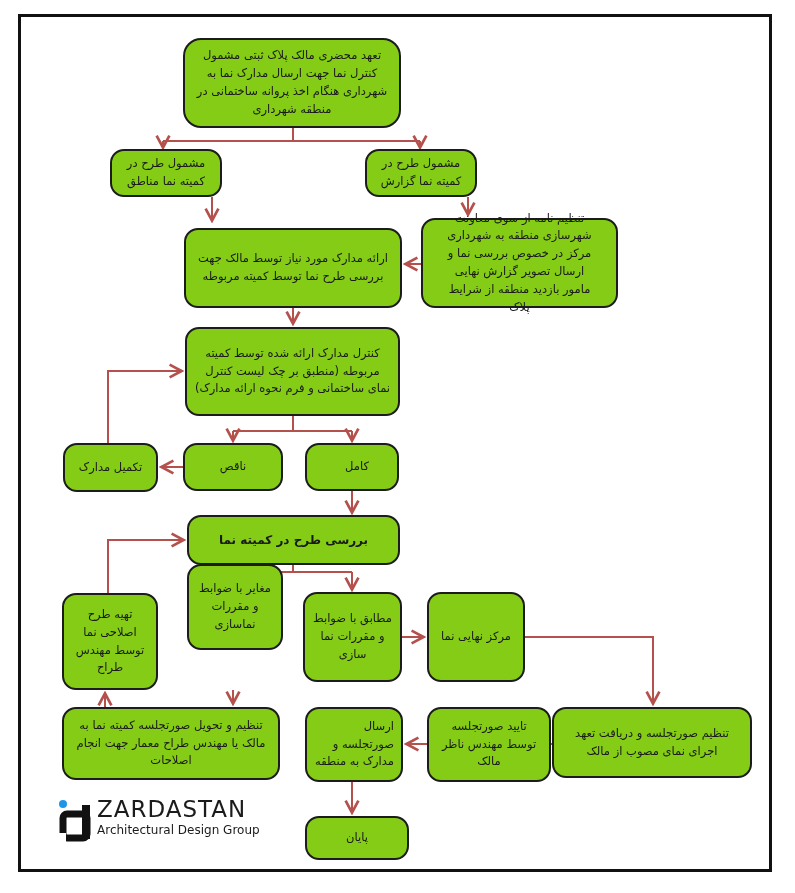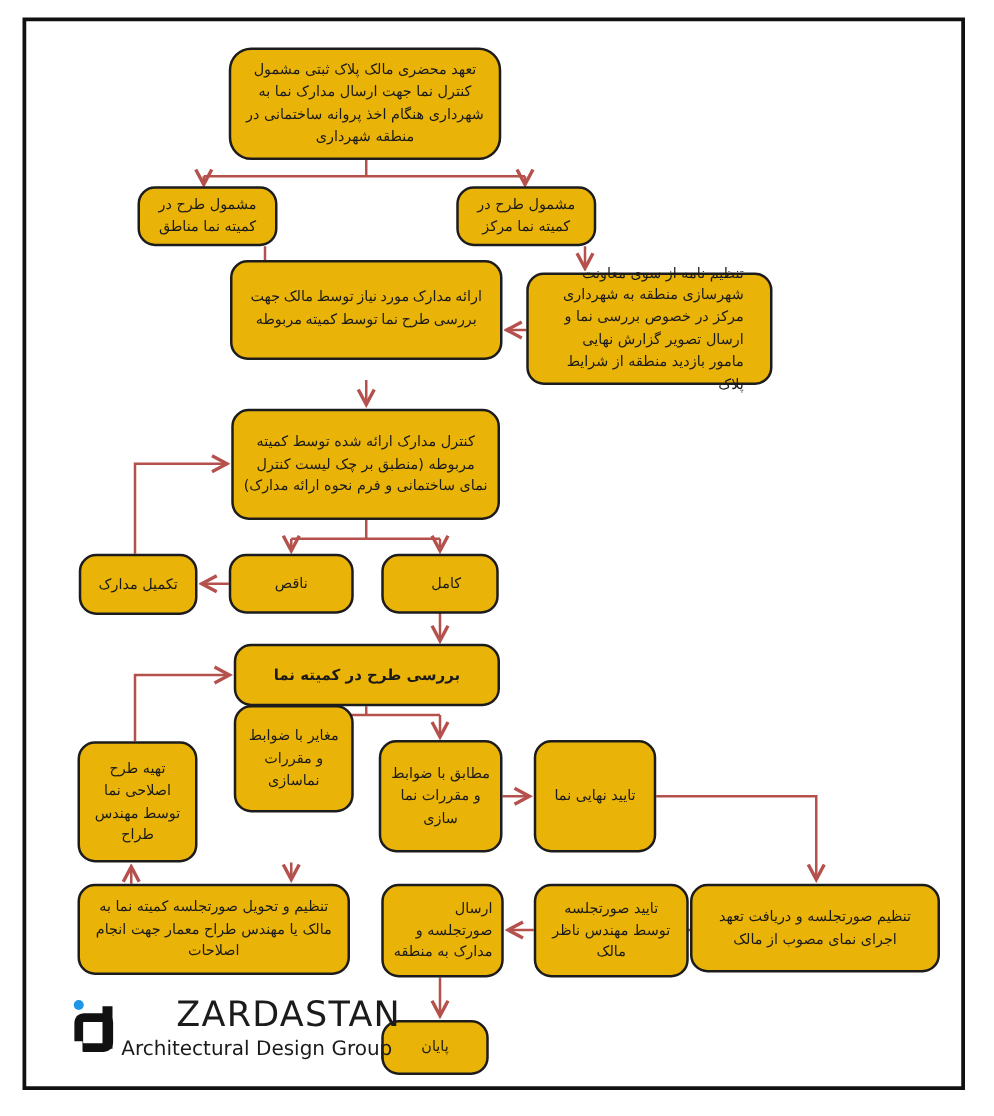--- a/index.html
+++ b/index.html
@@ -2,33 +2,33 @@
 <html lang="fa"><head>
 <meta charset="utf-8">
 <style>
   html,body{margin:0;padding:0;background:#ffffff;}
   body{font-family:"DejaVu Sans",sans-serif;}
   .canvas{position:relative;width:795px;height:893px;background:#ffffff;overflow:hidden;}
   .frame{position:absolute;left:18px;top:14px;width:754px;height:858px;border:3px solid #111111;background:#ffffff;box-sizing:border-box;}
   .arrows{position:absolute;left:0;top:0;width:795px;height:893px;pointer-events:none;}
   .node{
     position:absolute;box-sizing:border-box;
-    border:2.5px solid #1c1c1c;border-radius:14px;background:#eab308;
+    border:2.5px solid #1c1c1c;border-radius:14px;background:#84cc16;
     display:flex;align-items:center;justify-content:center;
     text-align:center;direction:rtl;
     font-size:11.5px;line-height:1.55;color:#1a1a1a;
     padding:3px 7px;
   }
   .node.big{border-radius:18px;}
   .node.bold{font-weight:bold;font-size:12px;}
   .logo{position:absolute;left:45px;top:795px;width:250px;height:60px;}
   .logo-mark{position:absolute;left:10px;top:2px;}
   .logo-text{position:absolute;left:52px;top:2px;color:#111;}
-  .logo-brand{font-size:28px;letter-spacing:1px;line-height:1.1;color:#1b1b1b;margin-left:44px;}
-  .logo-tagline{font-size:16px;margin-top:1px;color:#1b1b1b;}
+  .logo-brand{font-size:23px;letter-spacing:1px;line-height:1.1;color:#1b1b1b;}
+  .logo-tagline{font-size:12px;margin-top:1px;color:#1b1b1b;}
 </style>
 </head>
 <body>
 
 <div class="canvas">
   <div class="frame"></div>
 
   <svg class="arrows" viewBox="0 0 795 893" xmlns="http://www.w3.org/2000/svg">
     <defs>
       <marker id="arr" viewBox="0 0 10 10" refX="7.5" refY="5" markerWidth="8" markerHeight="8" orient="auto-start-reverse">
@@ -79,44 +79,44 @@
 
       <path d="M233,690 L233,702" marker-end="url(#arr)"></path>
 
       <path d="M105,707 L105,695" marker-end="url(#arr)"></path>
     </g>
   </svg>
 
   <div class="node big" style="left:183px;top:38px;width:218px;height:90px;">تعهد محضری مالک پلاک ثبتی مشمول کنترل نما جهت ارسال مدارک نما به شهرداری هنگام اخذ پروانه ساختمانی در منطقه شهرداری</div>
 
   <div class="node" style="left:110px;top:149px;width:112px;height:48px;">مشمول طرح در کمیته نما مناطق</div>
-  <div class="node" style="left:365px;top:149px;width:112px;height:48px;">مشمول طرح در کمیته نما مرکز</div>
+  <div class="node" style="left:365px;top:149px;width:112px;height:48px;">مشمول طرح در کمیته نما گزارش</div>
 
-  <div class="node" style="left:421px;top:218px;width:197px;height:90px;padding:3px 21px;text-align:right;">تنظیم نامه از سوی معاونت شهرسازی منطقه به شهرداری مرکز در خصوص بررسی نما و ارسال تصویر گزارش نهایی مامور بازدید منطقه از شرایط پلاک</div>
-  <div class="node" style="left:184px;top:208px;width:218px;height:80px;font-family:Liberation Serif, serif;">ارائه مدارک مورد نیاز توسط مالک جهت بررسی طرح  نما توسط کمیته مربوطه</div>
+  <div class="node" style="left:421px;top:218px;width:197px;height:90px;padding:3px 21px;">تنظیم نامه از سوی معاونت شهرسازی منطقه به شهرداری مرکز در خصوص بررسی نما و ارسال تصویر گزارش نهایی مامور بازدید منطقه از شرایط پلاک</div>
+  <div class="node" style="left:184px;top:228px;width:218px;height:80px;">ارائه مدارک مورد نیاز توسط مالک جهت بررسی طرح  نما توسط کمیته مربوطه</div>
 
   <div class="node" style="left:185px;top:327px;width:215px;height:89px;">کنترل مدارک ارائه شده توسط کمیته مربوطه  (منطبق بر چک لیست کنترل نمای ساختمانی و فرم نحوه ارائه مدارک)</div>
 
   <div class="node" style="left:63px;top:443px;width:95px;height:49px;">تکمیل مدارک</div>
   <div class="node" style="left:183px;top:443px;width:100px;height:48px;">ناقص</div>
   <div class="node" style="left:305px;top:443px;width:94px;height:48px;padding-left:17px;">کامل</div>
 
   <div class="node bold" style="left:187px;top:515px;width:213px;height:50px;">بررسی طرح در کمیته نما</div>
 
   <div class="node" style="left:62px;top:593px;width:96px;height:97px;">تهیه طرح اصلاحی نما توسط مهندس طراح</div>
   <div class="node" style="left:187px;top:564px;width:96px;height:86px;">مغایر با ضوابط و مقررات نماسازی</div>
   <div class="node" style="left:303px;top:592px;width:99px;height:90px;">مطابق با ضوابط و مقررات نما سازی</div>
-  <div class="node" style="left:427px;top:592px;width:98px;height:90px;">تایید نهایی نما</div>
+  <div class="node" style="left:427px;top:592px;width:98px;height:90px;">مرکز نهایی نما</div>
 
   <div class="node" style="left:62px;top:707px;width:218px;height:73px;">تنظیم و تحویل صورتجلسه کمیته نما به مالک یا مهندس طراح معمار جهت انجام اصلاحات</div>
   <div class="node" style="left:305px;top:707px;width:98px;height:75px;text-align:right;">ارسال صورتجلسه و مدارک به منطقه</div>
   <div class="node" style="left:427px;top:707px;width:124px;height:75px;">تایید صورتجلسه توسط مهندس ناظر مالک</div>
   <div class="node" style="left:552px;top:707px;width:200px;height:71px;">تنظیم صورتجلسه و دریافت تعهد اجرای نمای مصوب از مالک</div>
 
-  <div class="node" style="left:305px;top:816px;width:86px;height:44px;">پایان</div>
+  <div class="node" style="left:305px;top:816px;width:104px;height:44px;">پایان</div>
 
   <div class="logo">
     <svg class="logo-mark" width="44" height="52" viewBox="0 0 44 52" xmlns="http://www.w3.org/2000/svg">
       <circle cx="8" cy="7" r="4" fill="#1e96e8"></circle>
       <rect x="8" y="17" width="24" height="24" rx="4" fill="none" stroke="#111111" stroke-width="7"></rect>
       <rect x="27" y="8" width="8" height="34" fill="#111111"></rect>
       <rect x="2" y="36" width="9" height="9" fill="#ffffff"></rect>
     </svg>
     <div class="logo-text">
       <div class="logo-brand">ZARDASTAN</div>

